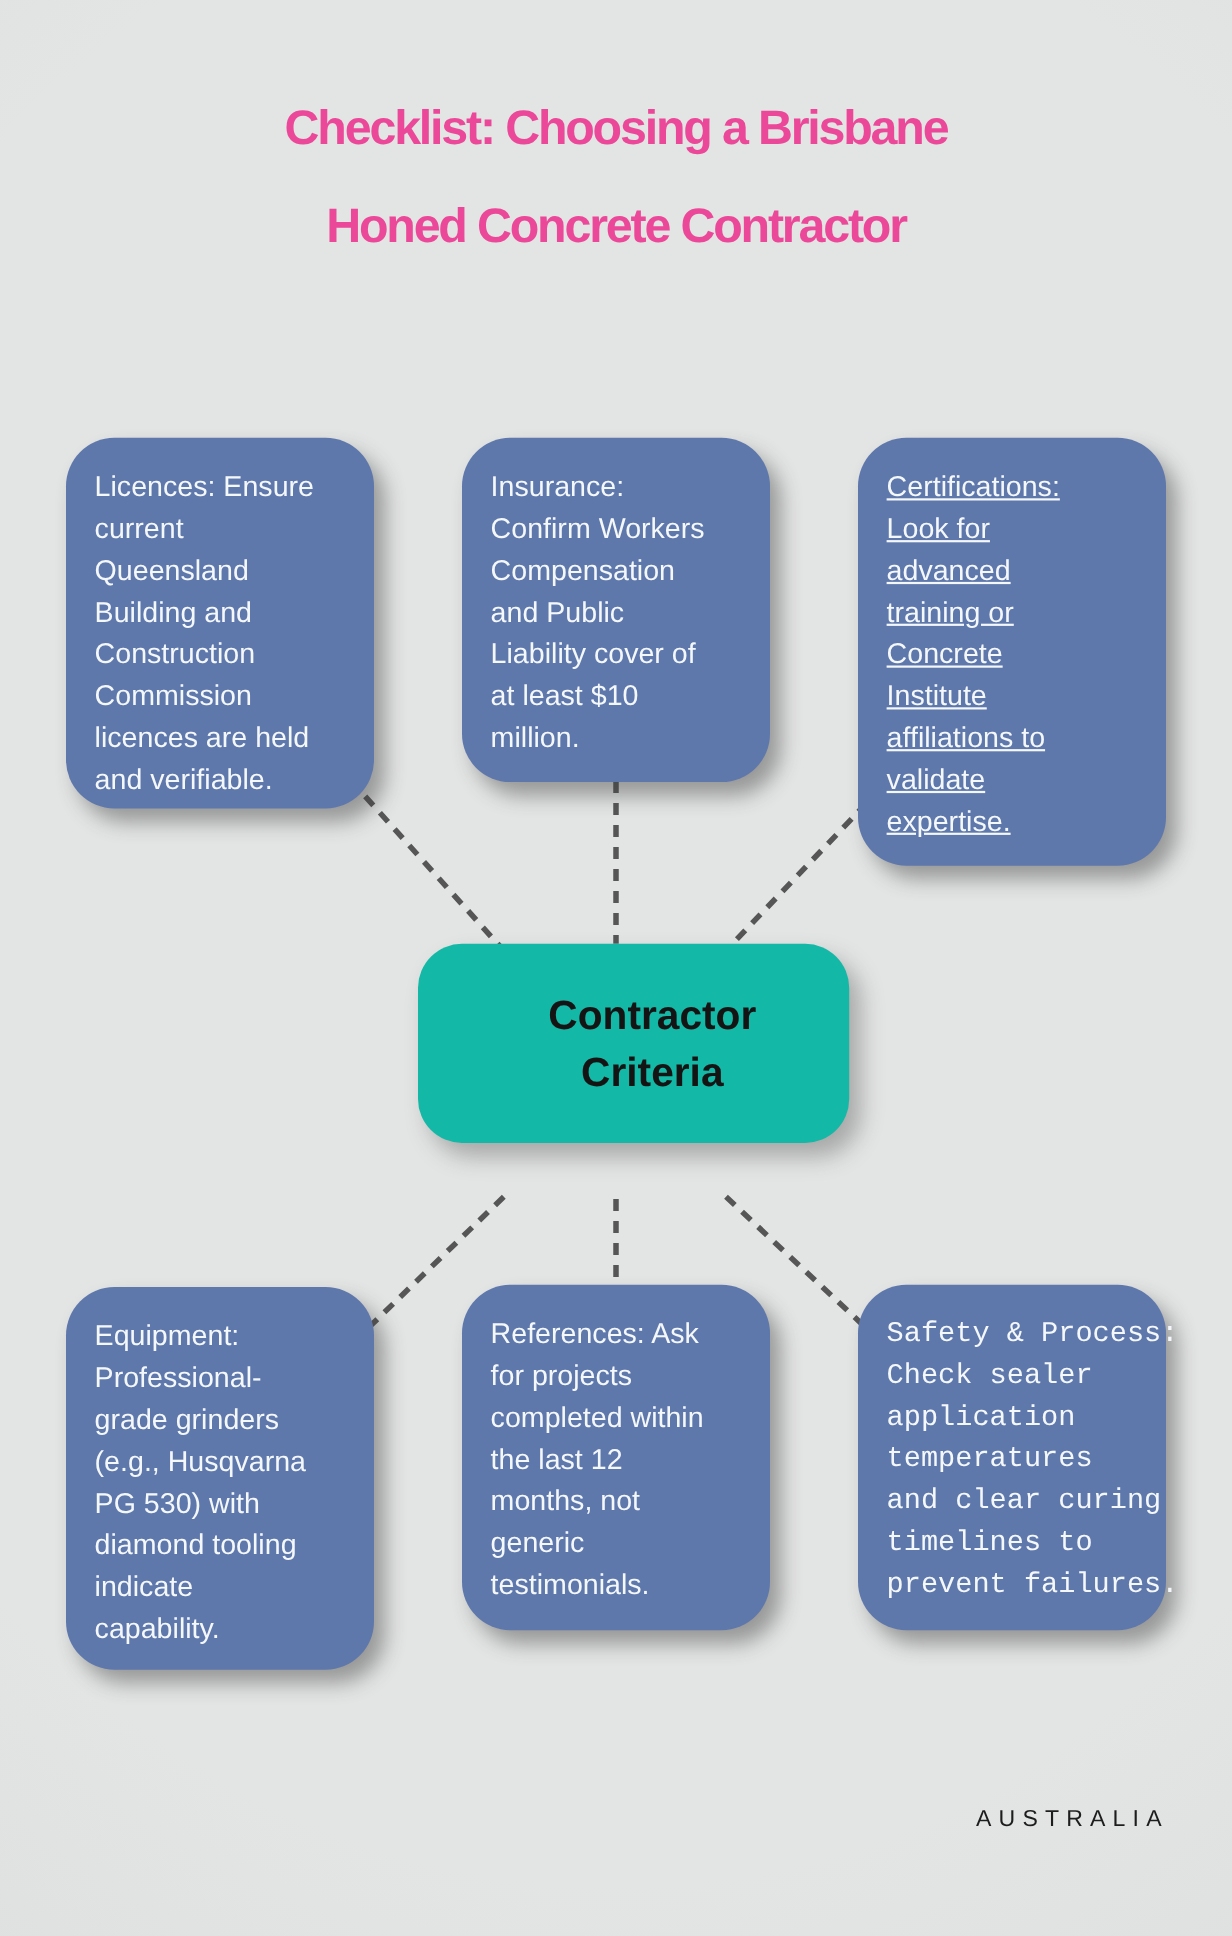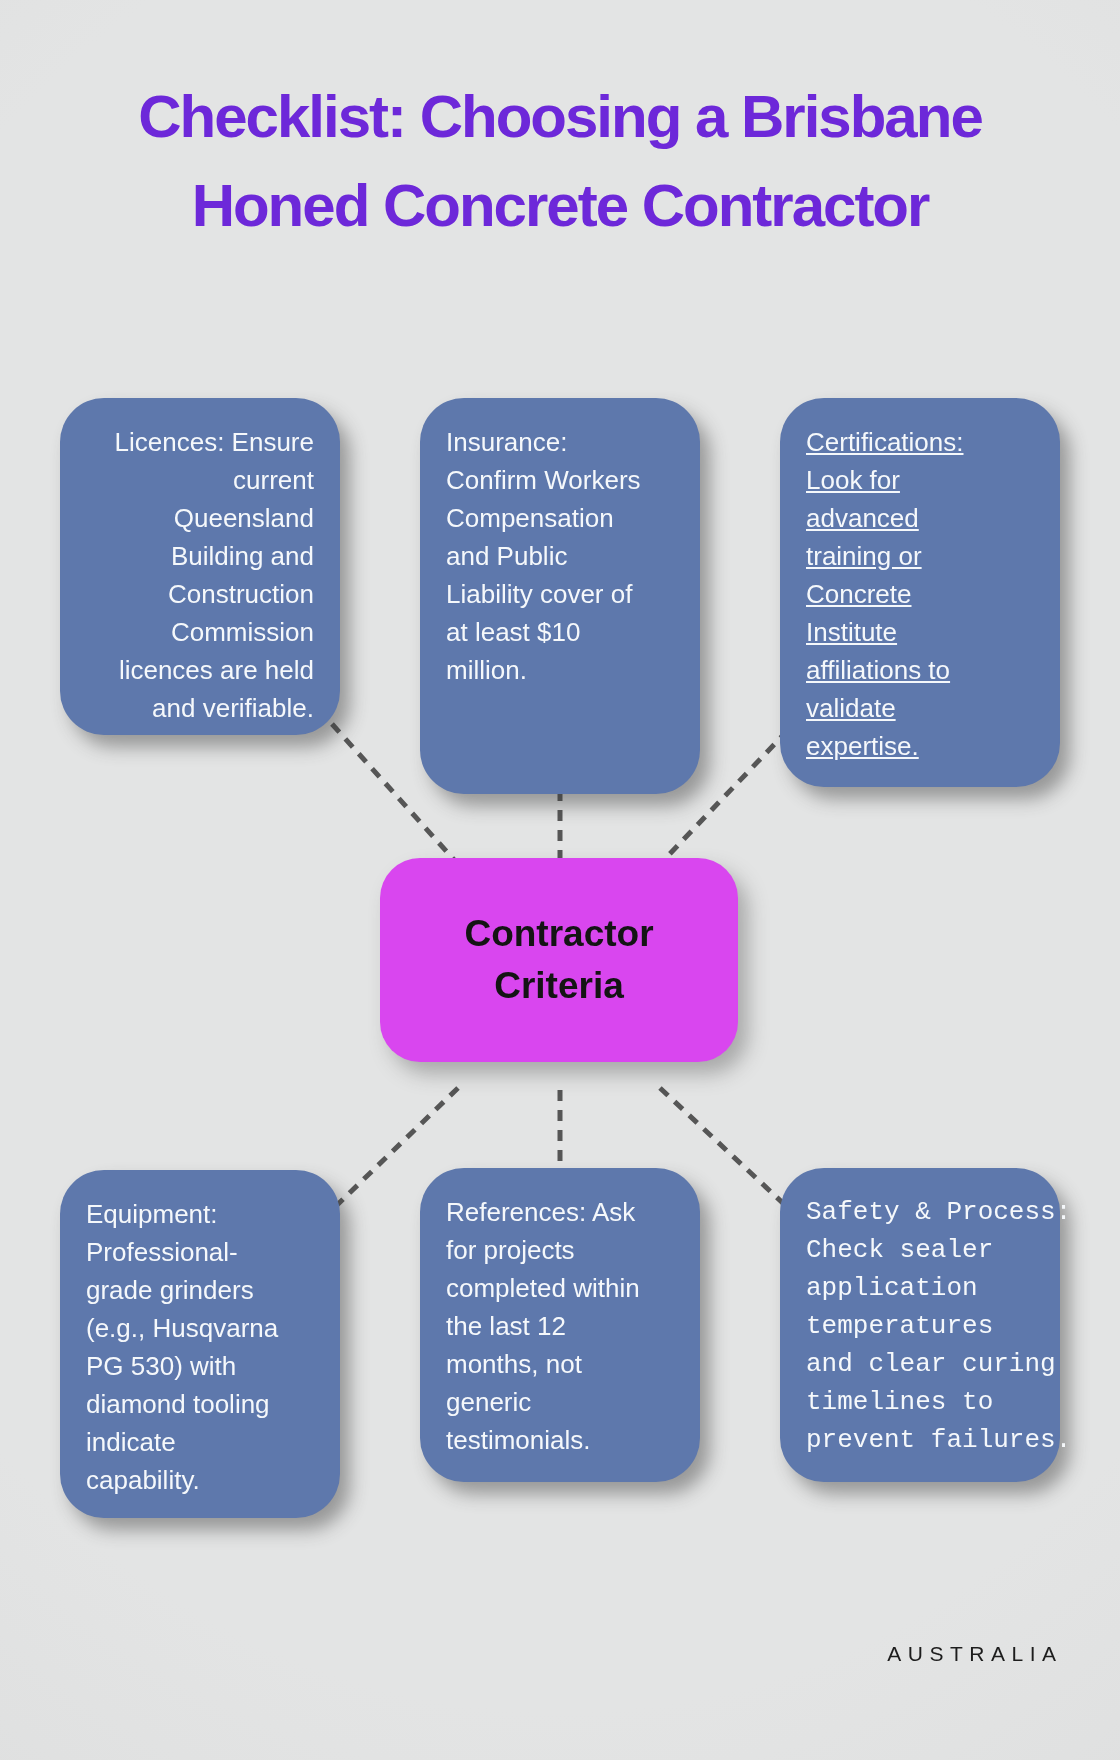--- a/index.html
+++ b/index.html
@@ -3,45 +3,45 @@
 <meta charset="utf-8">
 <style>
   html,body{margin:0;padding:0;}
   body{
     width:1120px;height:1760px;position:relative;overflow:hidden;
     font-family:"Liberation Sans",sans-serif;
     background:radial-gradient(130% 95% at 50% 45%, #e3e4e4 55%, #d8d9d9 100%);
   }
   .title{
     position:absolute;top:72px;left:0;width:1120px;
-    text-align:center;font-size:60px;line-height:89px;font-weight:700;
-    letter-spacing:-2px;color:#6d28d9;white-space:pre-line;
+    text-align:center;font-size:44px;line-height:89px;font-weight:700;
+    letter-spacing:-2px;color:#ec4899;white-space:pre-line;
   }
   .connectors{position:absolute;left:0;top:0;z-index:1;}
   .node{
     position:absolute;z-index:2;
     background:#5e78ac;border-radius:44px;
     box-shadow:10px 12px 18px rgba(60,60,60,0.45);
     color:#f5f8fb;font-size:26px;line-height:38px;
     padding:25px 26px;box-sizing:border-box;white-space:pre;
   }
-  .node-licences      {left:60px;  top:398px;  width:280px; height:337px;text-align:right;}
-  .node-insurance     {left:420px; top:398px;  width:280px; height:396px;}
+  .node-licences      {left:60px;  top:398px;  width:280px; height:337px;}
+  .node-insurance     {left:420px; top:398px;  width:280px; height:313px;}
   .node-certifications{left:780px; top:398px;  width:280px; height:389px;text-decoration:underline;}
   .node-equipment     {left:60px;  top:1170px; width:280px; height:348px;}
   .node-references    {left:420px; top:1168px; width:280px; height:314px;}
   .node-safety        {left:780px; top:1168px; width:280px; height:314px;font-family:Liberation Mono, monospace;}
   .center-node{
     position:absolute;z-index:3;
-    left:380px;top:858px;width:358px;height:204px;
-    background:#d946ef;border-radius:40px;
+    left:380px;top:858px;width:358px;height:181px;
+    background:#14b8a6;border-radius:40px;
     box-shadow:10px 12px 20px rgba(60,60,60,0.35);
     display:flex;align-items:center;justify-content:center;
     font-size:37px;line-height:52px;font-weight:700;color:#141414;
-    text-align:center;white-space:pre-line;
+    text-align:center;white-space:pre-line;padding-left:34px;
   }
   .logo{
     position:absolute;right:64px;top:1620px;z-index:2;
     text-align:right;line-height:1;
   }
   .logo-brand{
     display:block;font-size:36px;font-weight:700;color:#3a8ed8;
     letter-spacing:11px;margin-right:-11px;
   }
   .logo-region{

